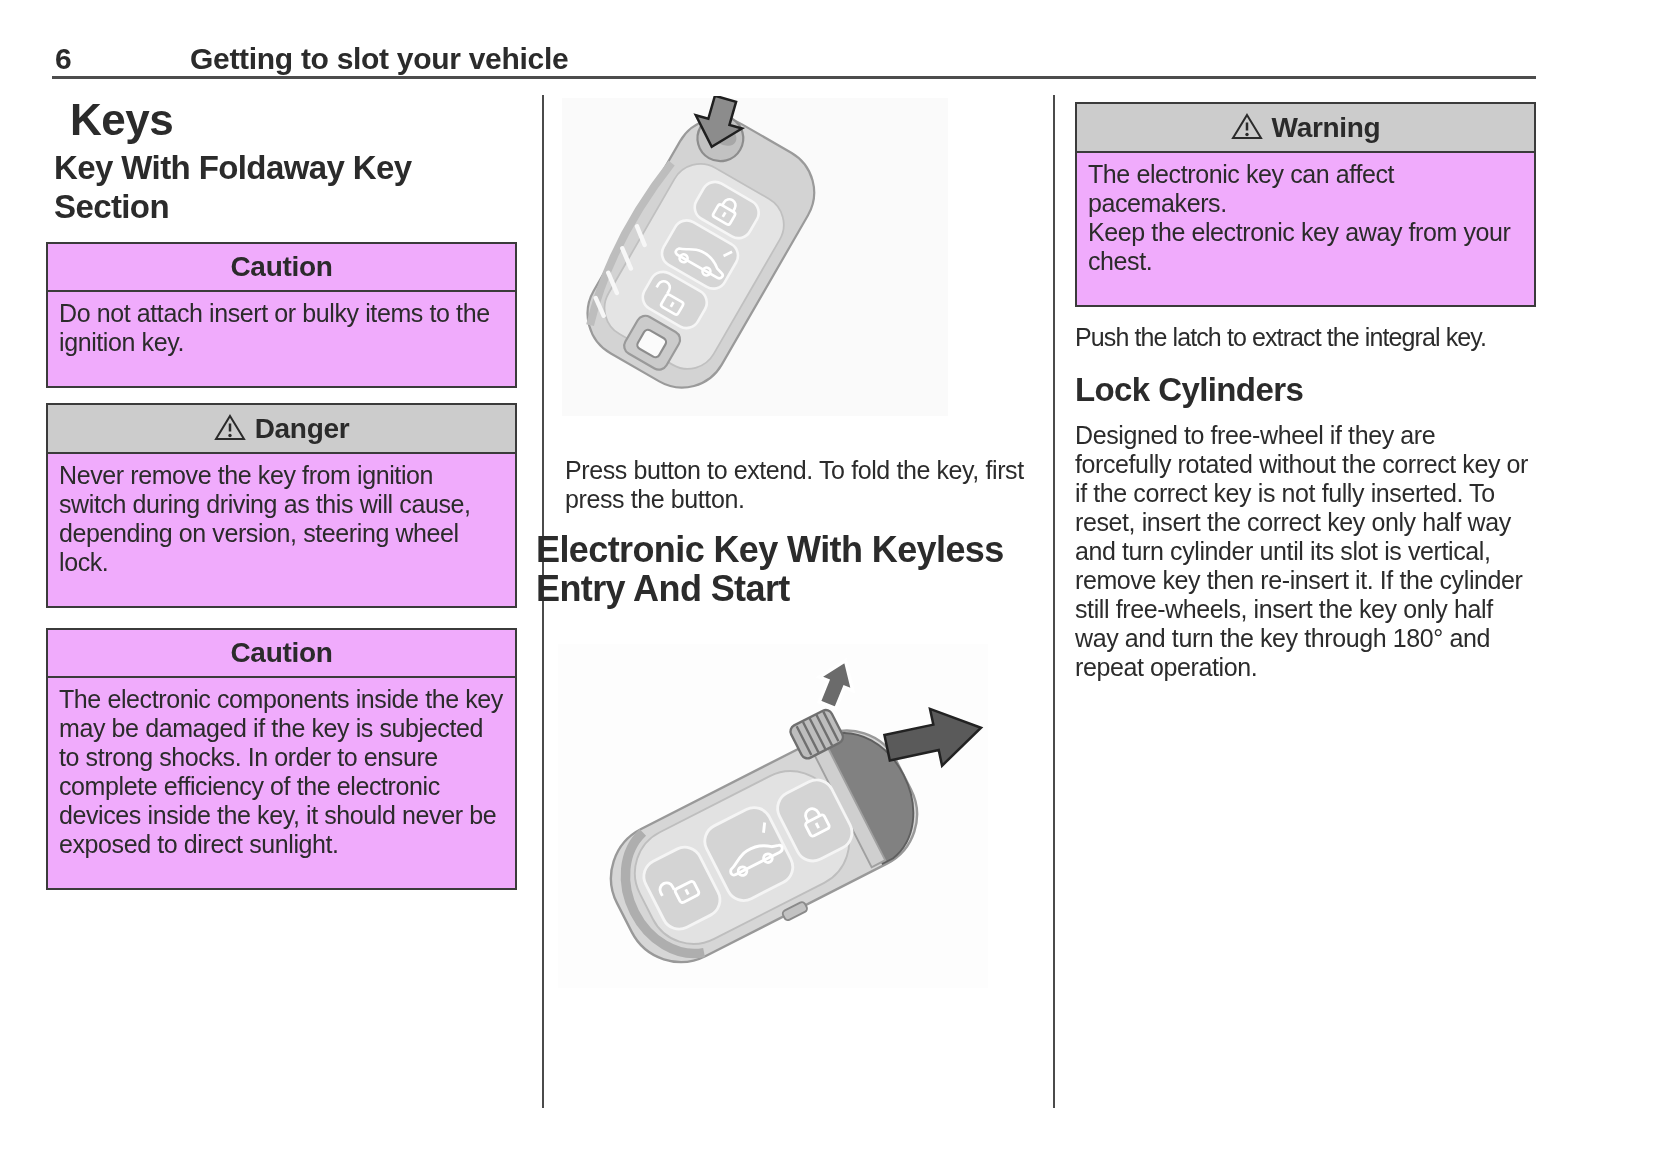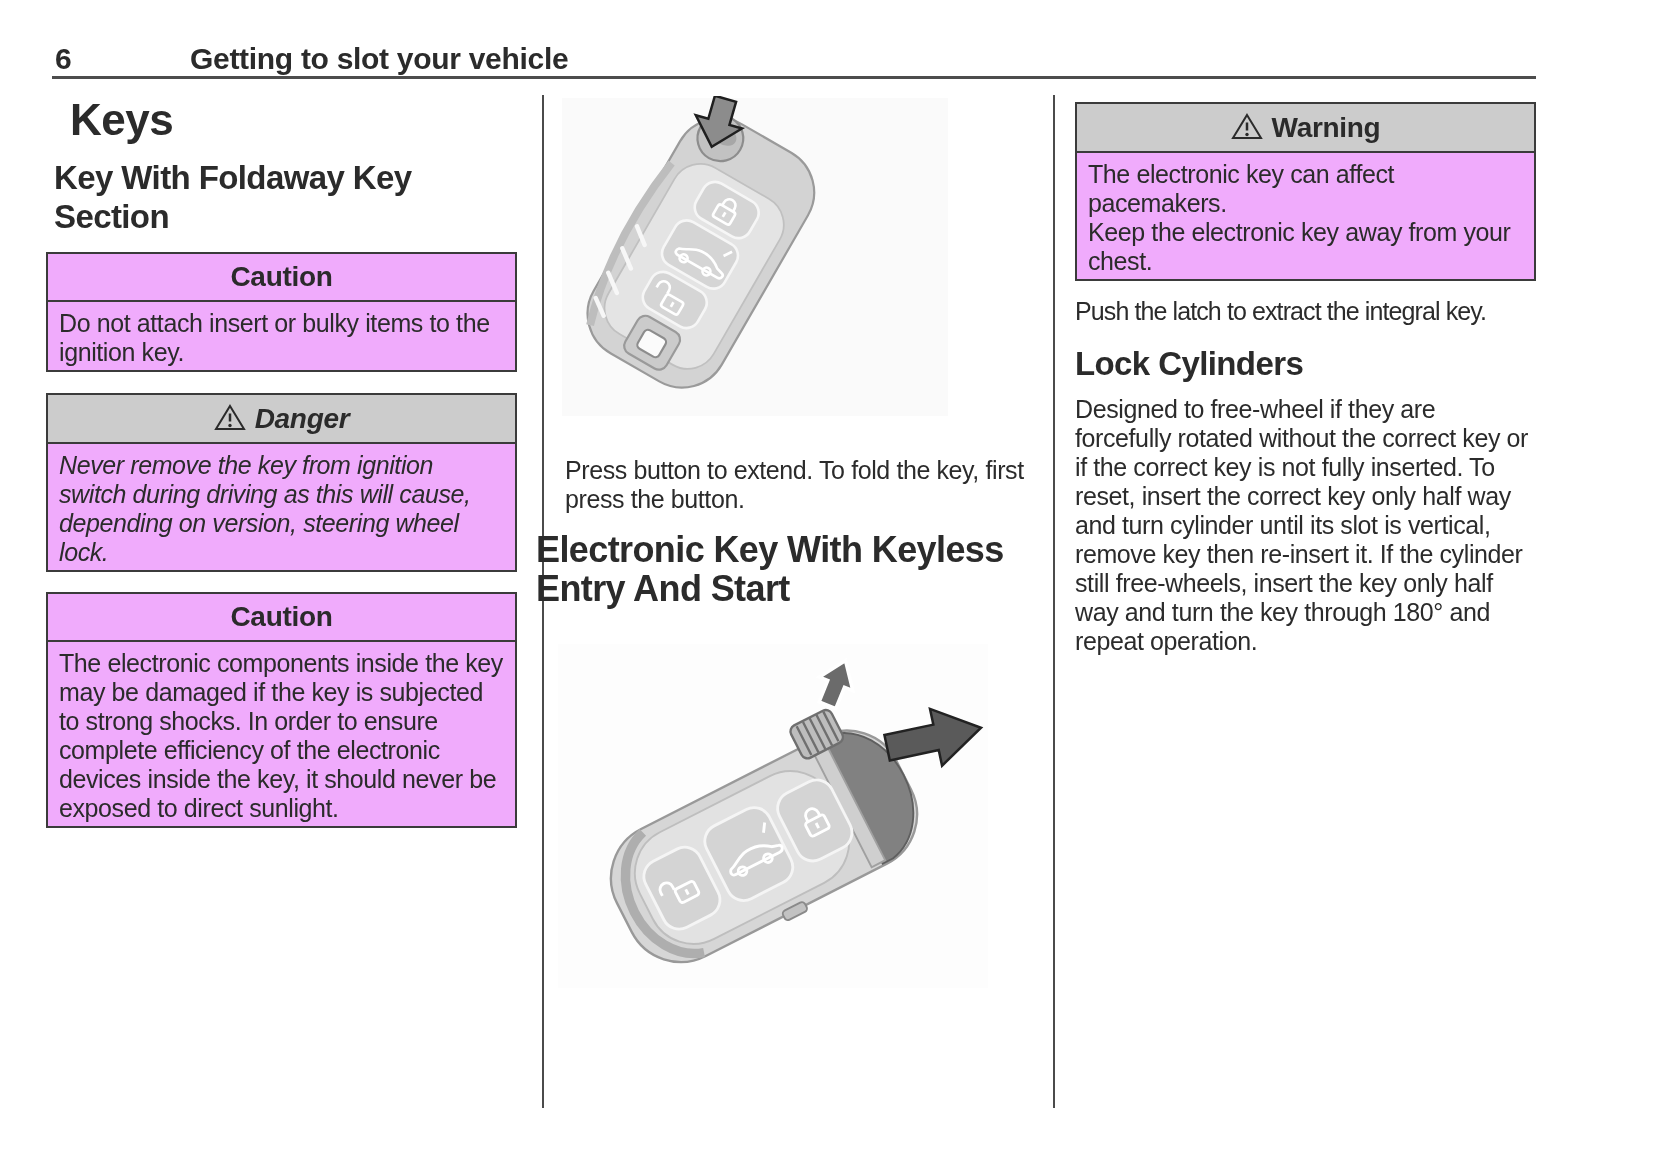--- a/index.html
+++ b/index.html
@@ -35,37 +35,37 @@
   
   .title-xl { font-size: 44px; line-height: 48px; font-weight: bold; letter-spacing: -0.5px; }
   .title-lg { font-size: 33px; line-height: 39px; font-weight: bold; letter-spacing: -0.6px; }
   .body-text { font-size: 25px; line-height: 29px; letter-spacing: -0.4px; }
 
   
   .col-left  { position: absolute; left: 46px;  top: 96px;  width: 471px; }
   .col-right { position: absolute; left: 1075px; top: 102px; width: 461px; }
 
   .col-left .title-xl { margin-left: 24px; }
-  .col-left .title-lg { margin-left: 8px; margin-top: 14px; }
+  .col-left .title-lg { margin-left: 8px; margin-top: 4px; }
 
   
   .notice-box { border: 2px solid #3b3b3b; background: #f0abfc; }
   .nb-1 { margin-top: 16px; }
-  .nb-2 { margin-top: 21px; font-style: italic; }
+  .nb-2 { margin-top: 15px; }
   .nb-3 { margin-top: 20px; }
   .notice-header {
     border-bottom: 2px solid #3b3b3b;
     text-align: center;
     font-size: 28px; font-weight: bold; letter-spacing: -0.3px;
     padding: 8px 4px;
     line-height: 30px;
   }
   .notice-header.gray { background: #cccccc; }
   .warn-tri { display: inline-block; vertical-align: -3px; margin-right: 9px; }
-  .notice-body { padding: 7px 11px 3px 11px; }
+  .notice-body { padding: 7px 11px 29px 11px; }
 
   
   .illus-1 { position: absolute; left: 560px; top: 96px; }
   .illus-2 { position: absolute; left: 556px; top: 642px; }
   .foldaway-caption { position: absolute; left: 565px; top: 456px; width: 470px; }
   .keyless-heading  { position: absolute; left: 536px; top: 530px; width: 474px; font-size: 36px; }
 
   
   .latch-note { margin-top: 16px; white-space: nowrap; letter-spacing: -0.9px; }
   .lock-cyl-heading { margin-top: 18px; }

